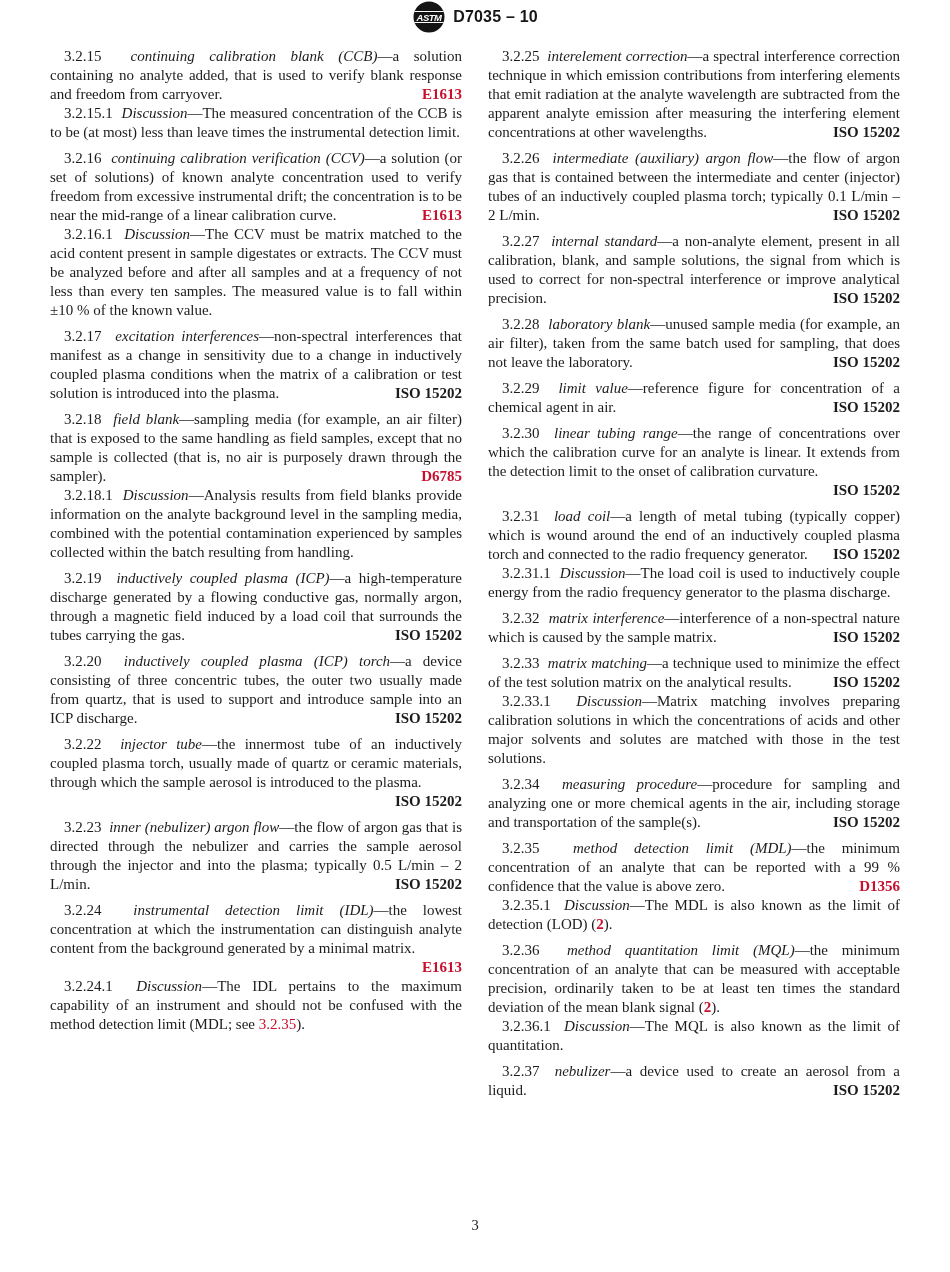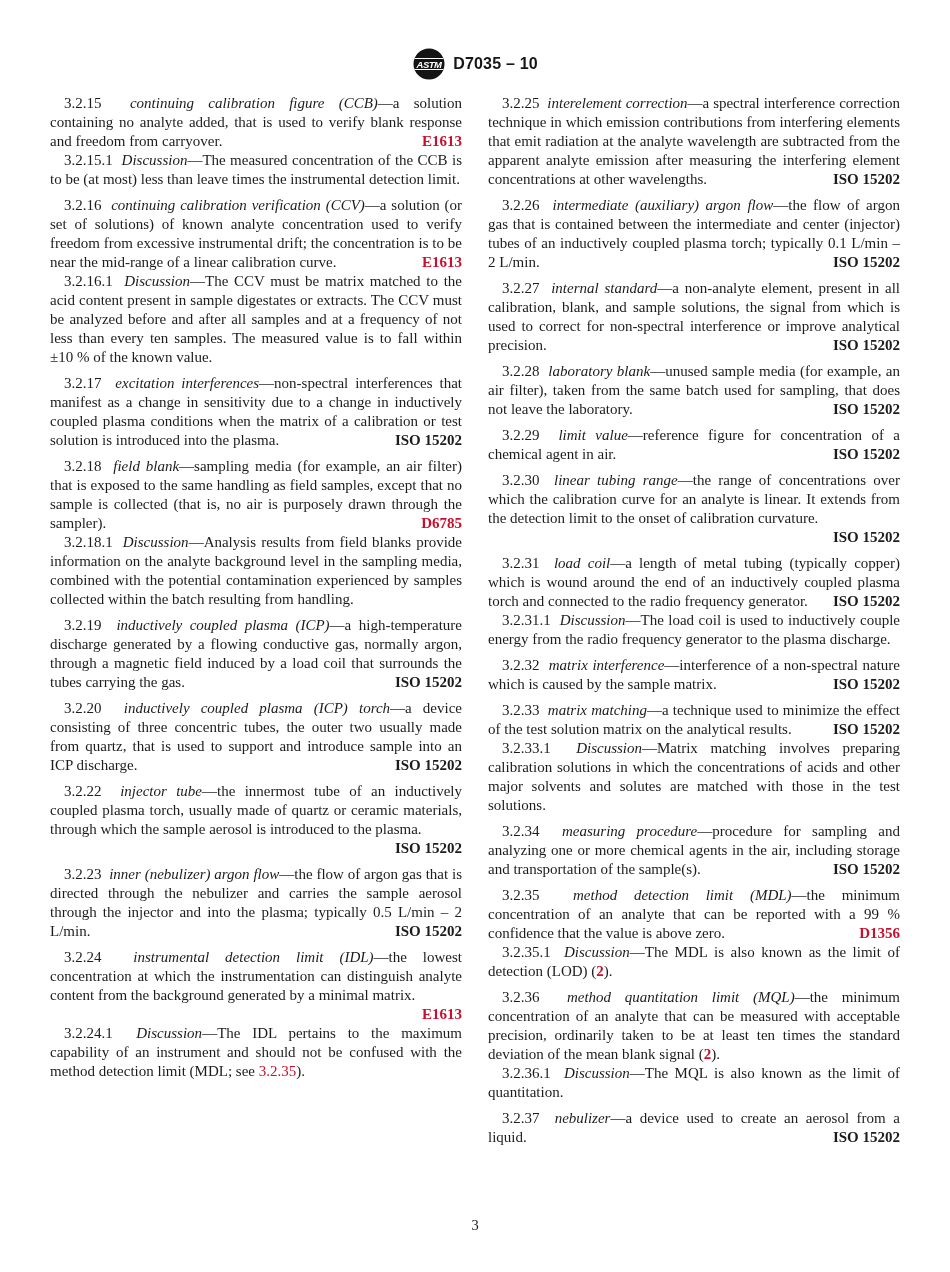--- a/index.html
+++ b/index.html
@@ -11,21 +11,20 @@
     position:relative;
     width:950px;height:1272px;
     background:#ffffff;
     font-family:"Liberation Serif", serif;
     color:var(--ink);
     overflow:hidden;
   }
   .header{
     display:flex;justify-content:center;align-items:center;
     gap:7px;
-    padding-top:47px;
   }
   .logo-svg{display:block;}
   .doc-code{
     font-family:"Liberation Sans", sans-serif;
     font-weight:bold;
     font-size:16px;
     letter-spacing:.2px;
     color:#161616;
   }
   .content{
@@ -76,21 +75,21 @@
         <path d="M2.5 11.5 L31.5 11.5" stroke="#ffffff" stroke-width="1"></path>
         <path d="M2.5 22.5 L31.5 22.5" stroke="#ffffff" stroke-width="1"></path>
         <text x="17" y="20.5" text-anchor="middle" fill="#ffffff" font-family="Liberation Sans, sans-serif" font-size="9.5" font-weight="bold" font-style="italic" letter-spacing="-0.5">ASTM</text>
       </svg>
     </span>
     <span class="doc-code">D7035 – 10</span>
   </div>
 
   <div class="content">
     <div class="col">
-        <p class="para def"><span>3.2.15&nbsp; </span><span class="term">continuing calibration figure (CCB)</span><span>—a solution containing no analyte added, that is used to verify blank response and freedom from carryover.</span><span class="src ref">E1613</span></p>
+        <p class="para def"><span>3.2.15&nbsp; </span><span class="term">continuing calibration blank (CCB)</span><span>—a solution containing no analyte added, that is used to verify blank response and freedom from carryover.</span><span class="src ref">E1613</span></p>
         <p class="para disc"><span>3.2.15.1&nbsp; </span><span class="term">Discussion</span><span>—The measured concentration of the CCB is to be (at most) less than leave times the instrumental detection limit.</span></p>
         <p class="para def"><span>3.2.16&nbsp; </span><span class="term">continuing calibration verification (CCV)</span><span>—a solution (or set of solutions) of known analyte concentration used to verify freedom from excessive instrumental drift; the concentration is to be near the mid-range of a linear calibration curve.</span><span class="src ref">E1613</span></p>
         <p class="para disc"><span>3.2.16.1&nbsp; </span><span class="term">Discussion</span><span>—The CCV must be matrix matched to the acid content present in sample digestates or extracts. The CCV must be analyzed before and after all samples and at a frequency of not less than every ten samples. The measured value is to fall within ±10 % of the known value.</span></p>
         <p class="para def"><span>3.2.17&nbsp; </span><span class="term">excitation interferences</span><span>—non-spectral interferences that manifest as a change in sensitivity due to a change in inductively coupled plasma conditions when the matrix of a calibration or test solution is introduced into the plasma.</span><span class="src">ISO 15202</span></p>
         <p class="para def"><span>3.2.18&nbsp; </span><span class="term">field blank</span><span>—sampling media (for example, an air filter) that is exposed to the same handling as field samples, except that no sample is collected (that is, no air is purposely drawn through the sampler).</span><span class="src ref">D6785</span></p>
         <p class="para disc"><span>3.2.18.1&nbsp; </span><span class="term">Discussion</span><span>—Analysis results from field blanks provide information on the analyte background level in the sampling media, combined with the potential contamination experienced by samples collected within the batch resulting from handling.</span></p>
         <p class="para def"><span>3.2.19&nbsp; </span><span class="term">inductively coupled plasma (ICP)</span><span>—a high-temperature discharge generated by a flowing conductive gas, normally argon, through a magnetic field induced by a load coil that surrounds the tubes carrying the gas.</span><span class="src">ISO 15202</span></p>
         <p class="para def"><span>3.2.20&nbsp; </span><span class="term">inductively coupled plasma (ICP) torch</span><span>—a device consisting of three concentric tubes, the outer two usually made from quartz, that is used to support and introduce sample into an ICP discharge.</span><span class="src">ISO 15202</span></p>
         <p class="para def"><span>3.2.22&nbsp; </span><span class="term">injector tube</span><span>—the innermost tube of an inductively coupled plasma torch, usually made of quartz or ceramic materials, through which the sample aerosol is introduced to the plasma.</span><span class="src">ISO 15202</span></p>
         <p class="para def"><span>3.2.23&nbsp; </span><span class="term">inner (nebulizer) argon flow</span><span>—the flow of argon gas that is directed through the nebulizer and carries the sample aerosol through the injector and into the plasma; typically 0.5 L/min – 2 L/min.</span><span class="src">ISO 15202</span></p>

